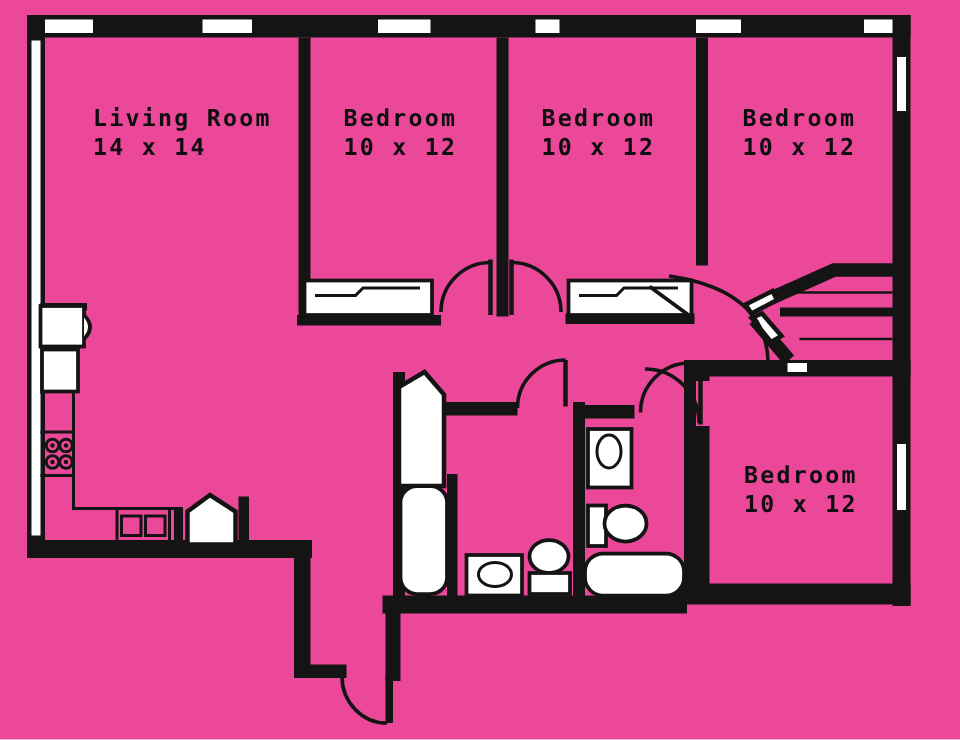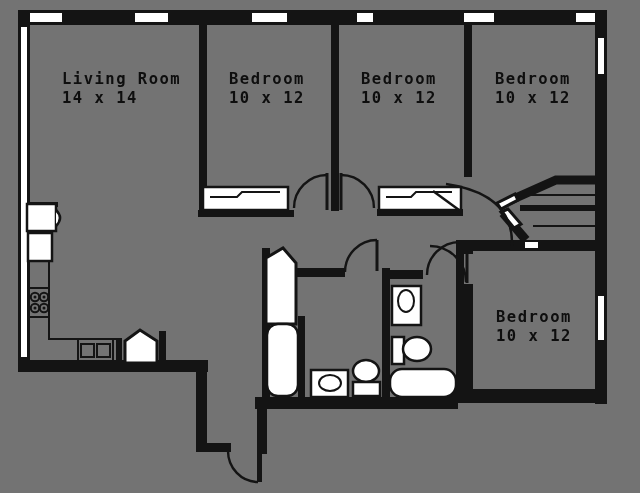--- a/index.html
+++ b/index.html
@@ -1,17 +1,17 @@
 <!DOCTYPE html>
 <html><head>
 <meta charset="utf-8">
 <style>
   html,body{margin:0;padding:0;background:#ffffff;}
   .plan{
-    width:640px;height:493px;position:relative;background:#737373;
+    width:640px;height:493px;position:relative;background:#ec4899;
     font-family:"DejaVu Sans Mono", monospace;
     overflow:hidden;
   }
   svg{display:block;}
   .wall{fill:#141414;}
   .win{fill:#ffffff;}
   .fix{fill:#ffffff;stroke:#141414;stroke-width:2.5;}
   .fixthin{fill:none;stroke:#141414;stroke-width:2;}
   .swing{fill:none;stroke:#141414;stroke-width:2.4;}
   .leaf{stroke:#141414;stroke-width:3;}

